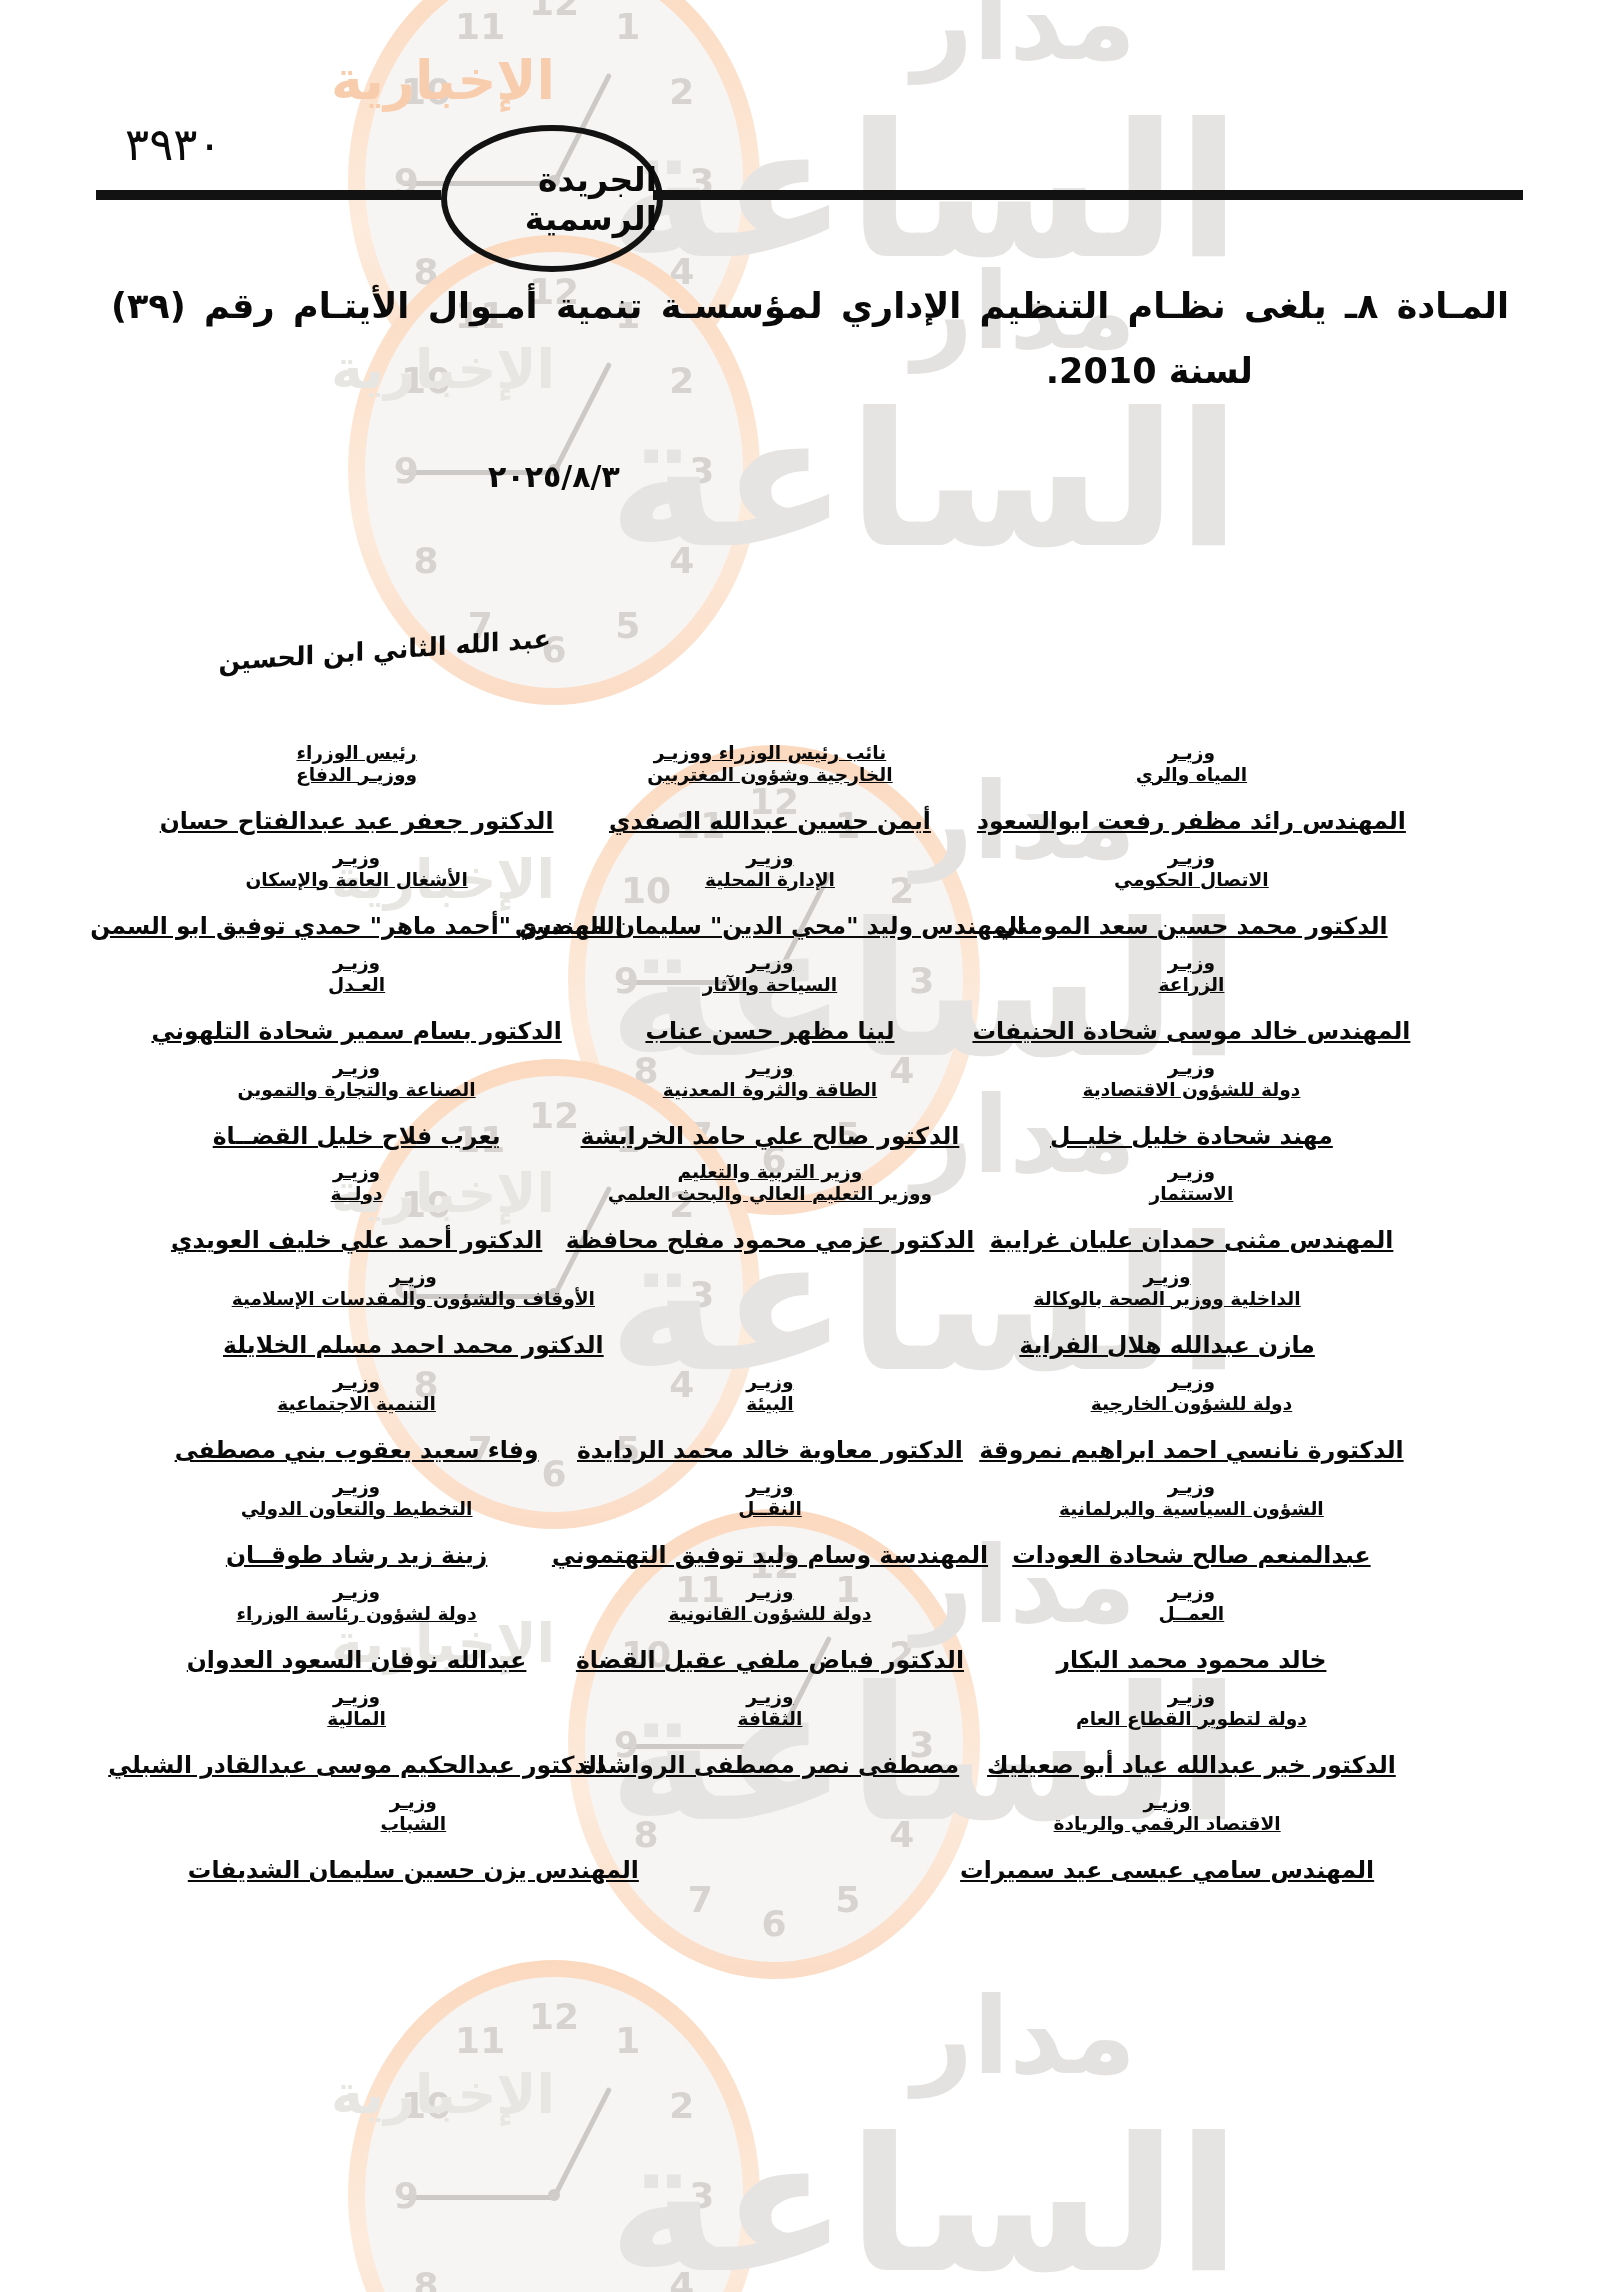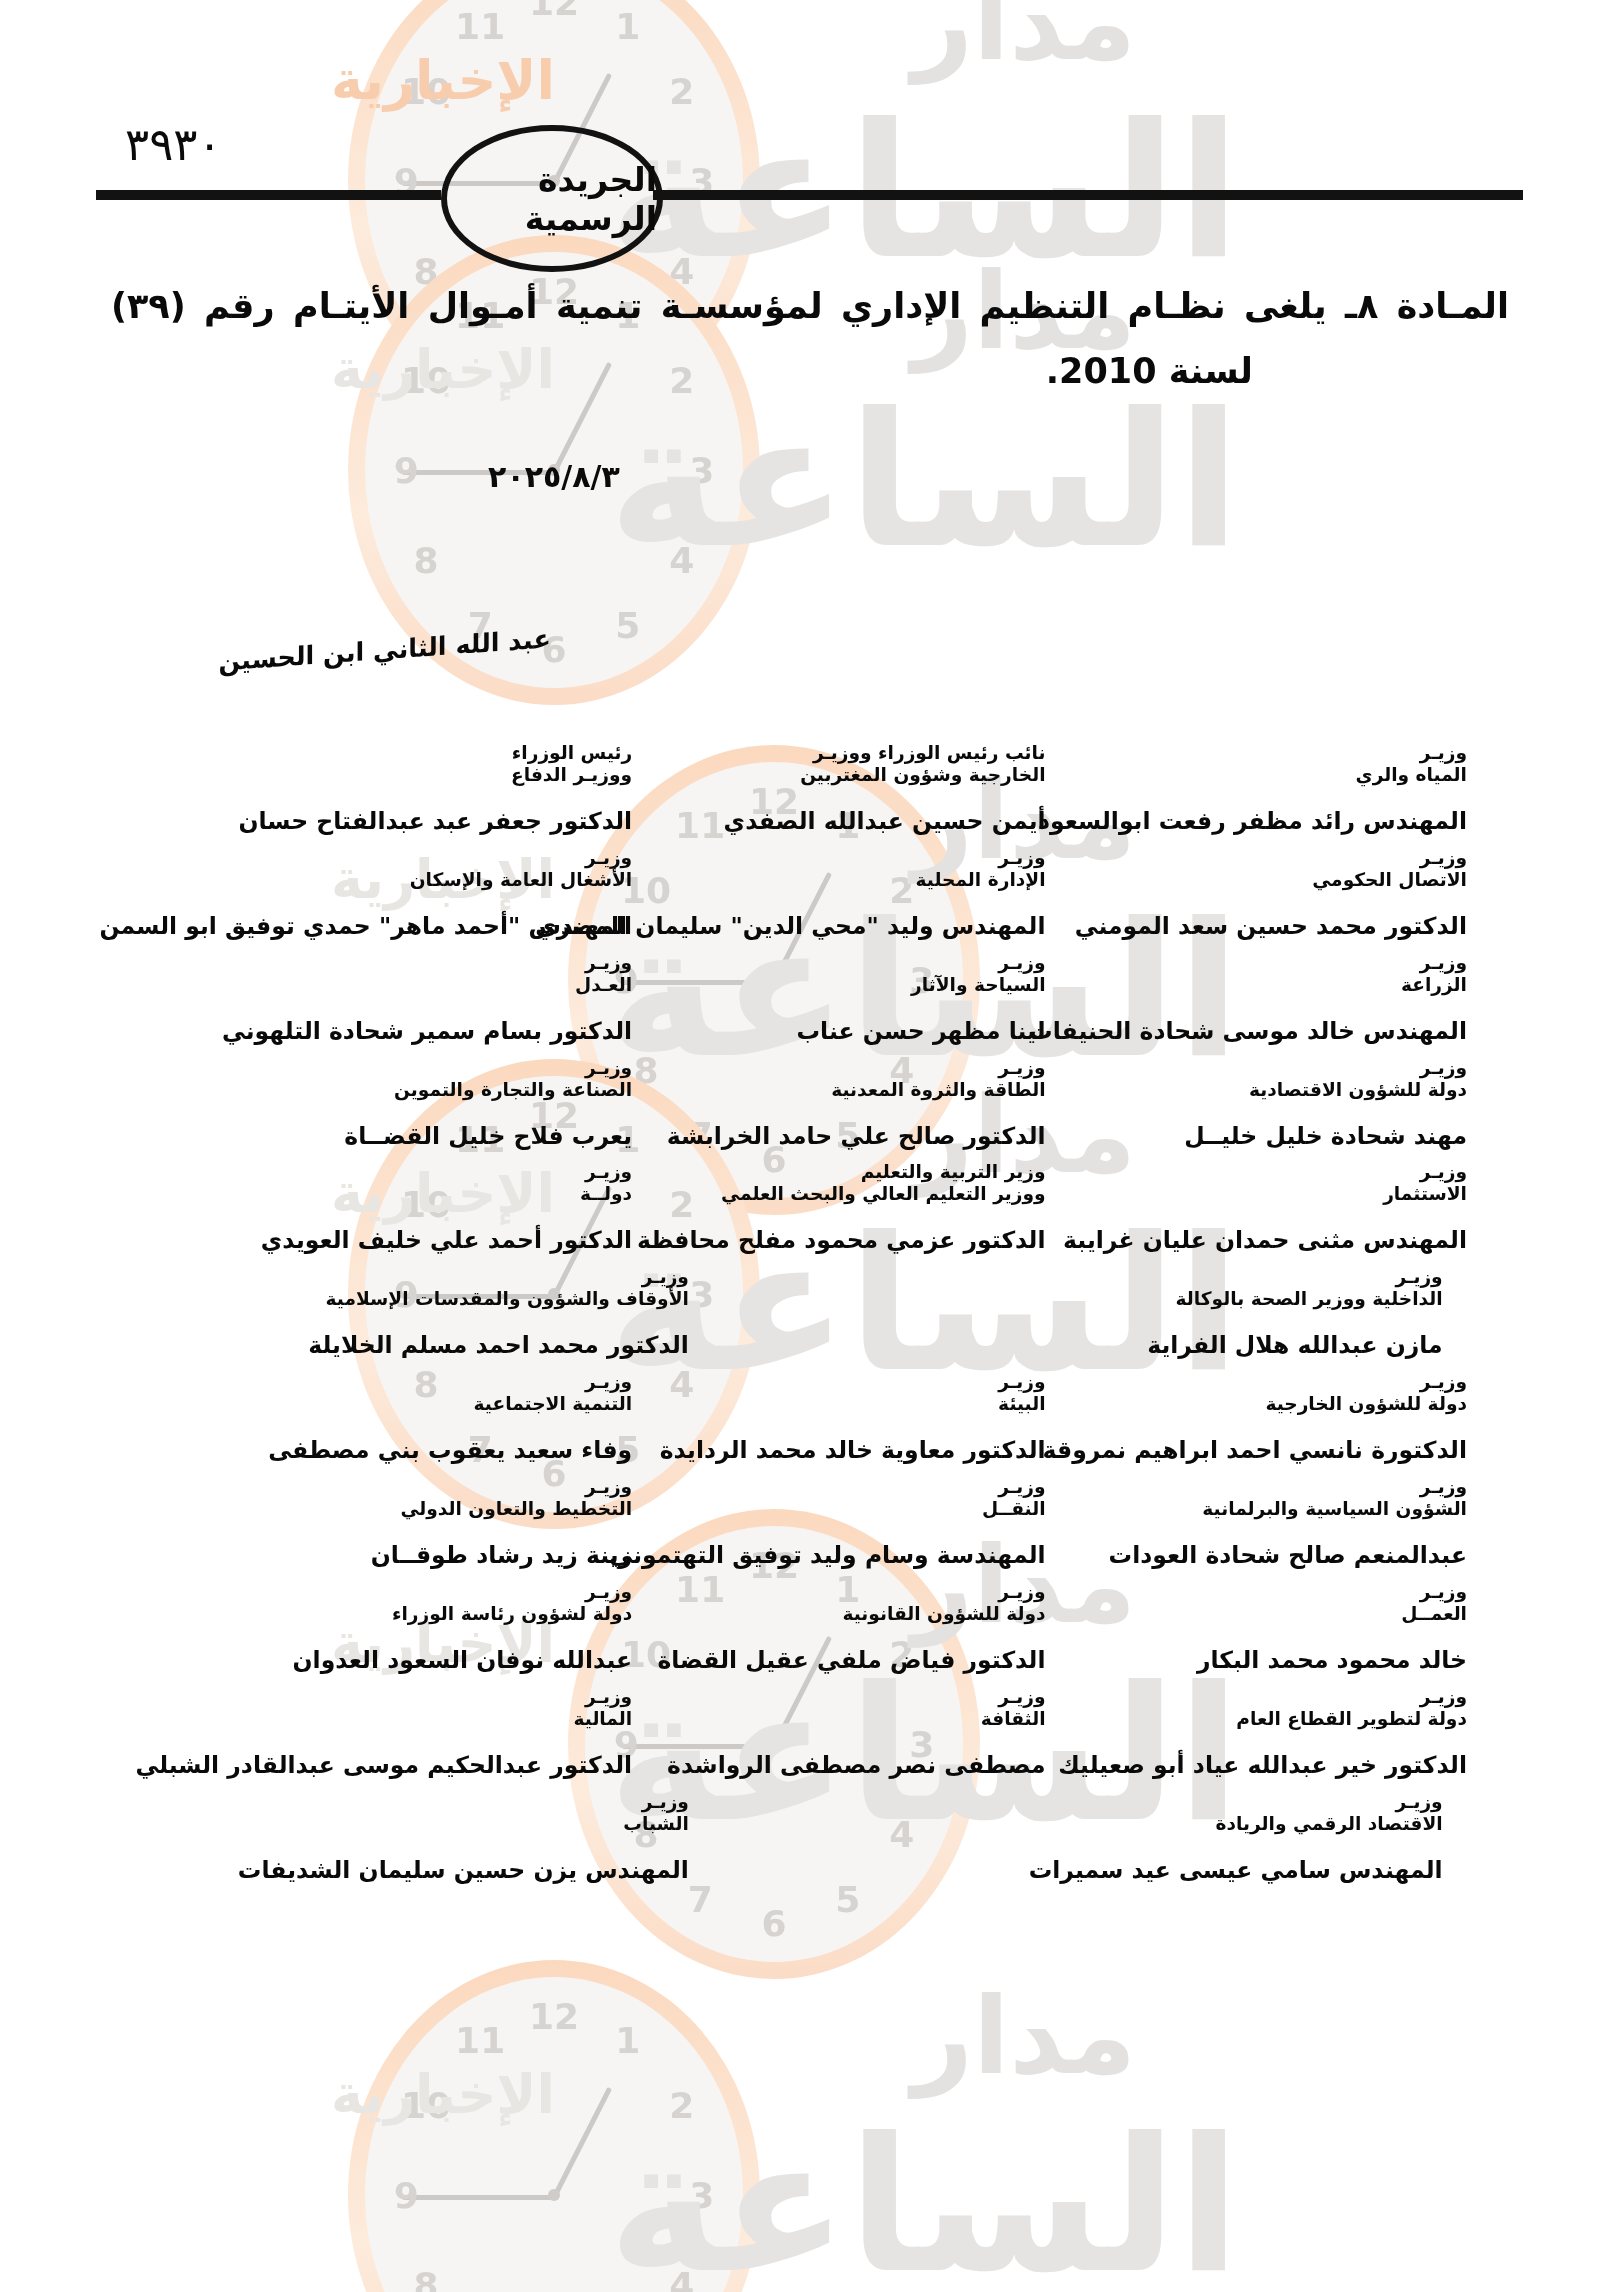--- a/index.html
+++ b/index.html
@@ -52,21 +52,21 @@
   .article-line2{position:absolute;right:368px;top:351px;z-index:2;font-size:35px;font-weight:bold;}
   .decree-date{position:absolute;left:402px;top:459px;width:304px;z-index:2;text-align:center;font-size:30px;font-weight:bold;}
   .royal-signature{
     position:absolute;left:218px;top:635px;z-index:2;
     font-size:25.5px;font-weight:bold;white-space:nowrap;
     transform:rotate(-4deg) skewX(-4deg);
   }
   
   #ministers{position:absolute;inset:0;z-index:2;}
   .m-row{position:absolute;left:0;width:100%;height:105px;}
-  .m-entry{position:absolute;width:34%;}
+  .m-entry{position:absolute;width:34%;text-align:center;text-decoration:underline;}
   .col-right{left:56.5%;}
   .col-center{left:30.5%;}
   .col-left{left:5%;}
   .two-col .col-right{left:55%;}
   .two-col .col-left{left:8.5%;}
   .m-title{font-size:18.6px;font-weight:bold;line-height:21.6px;white-space:nowrap;}
   .m-name{font-size:23.5px;font-weight:bold;line-height:30px;margin-top:21px;white-space:nowrap;}
 </style>
 </head>
 <body>

